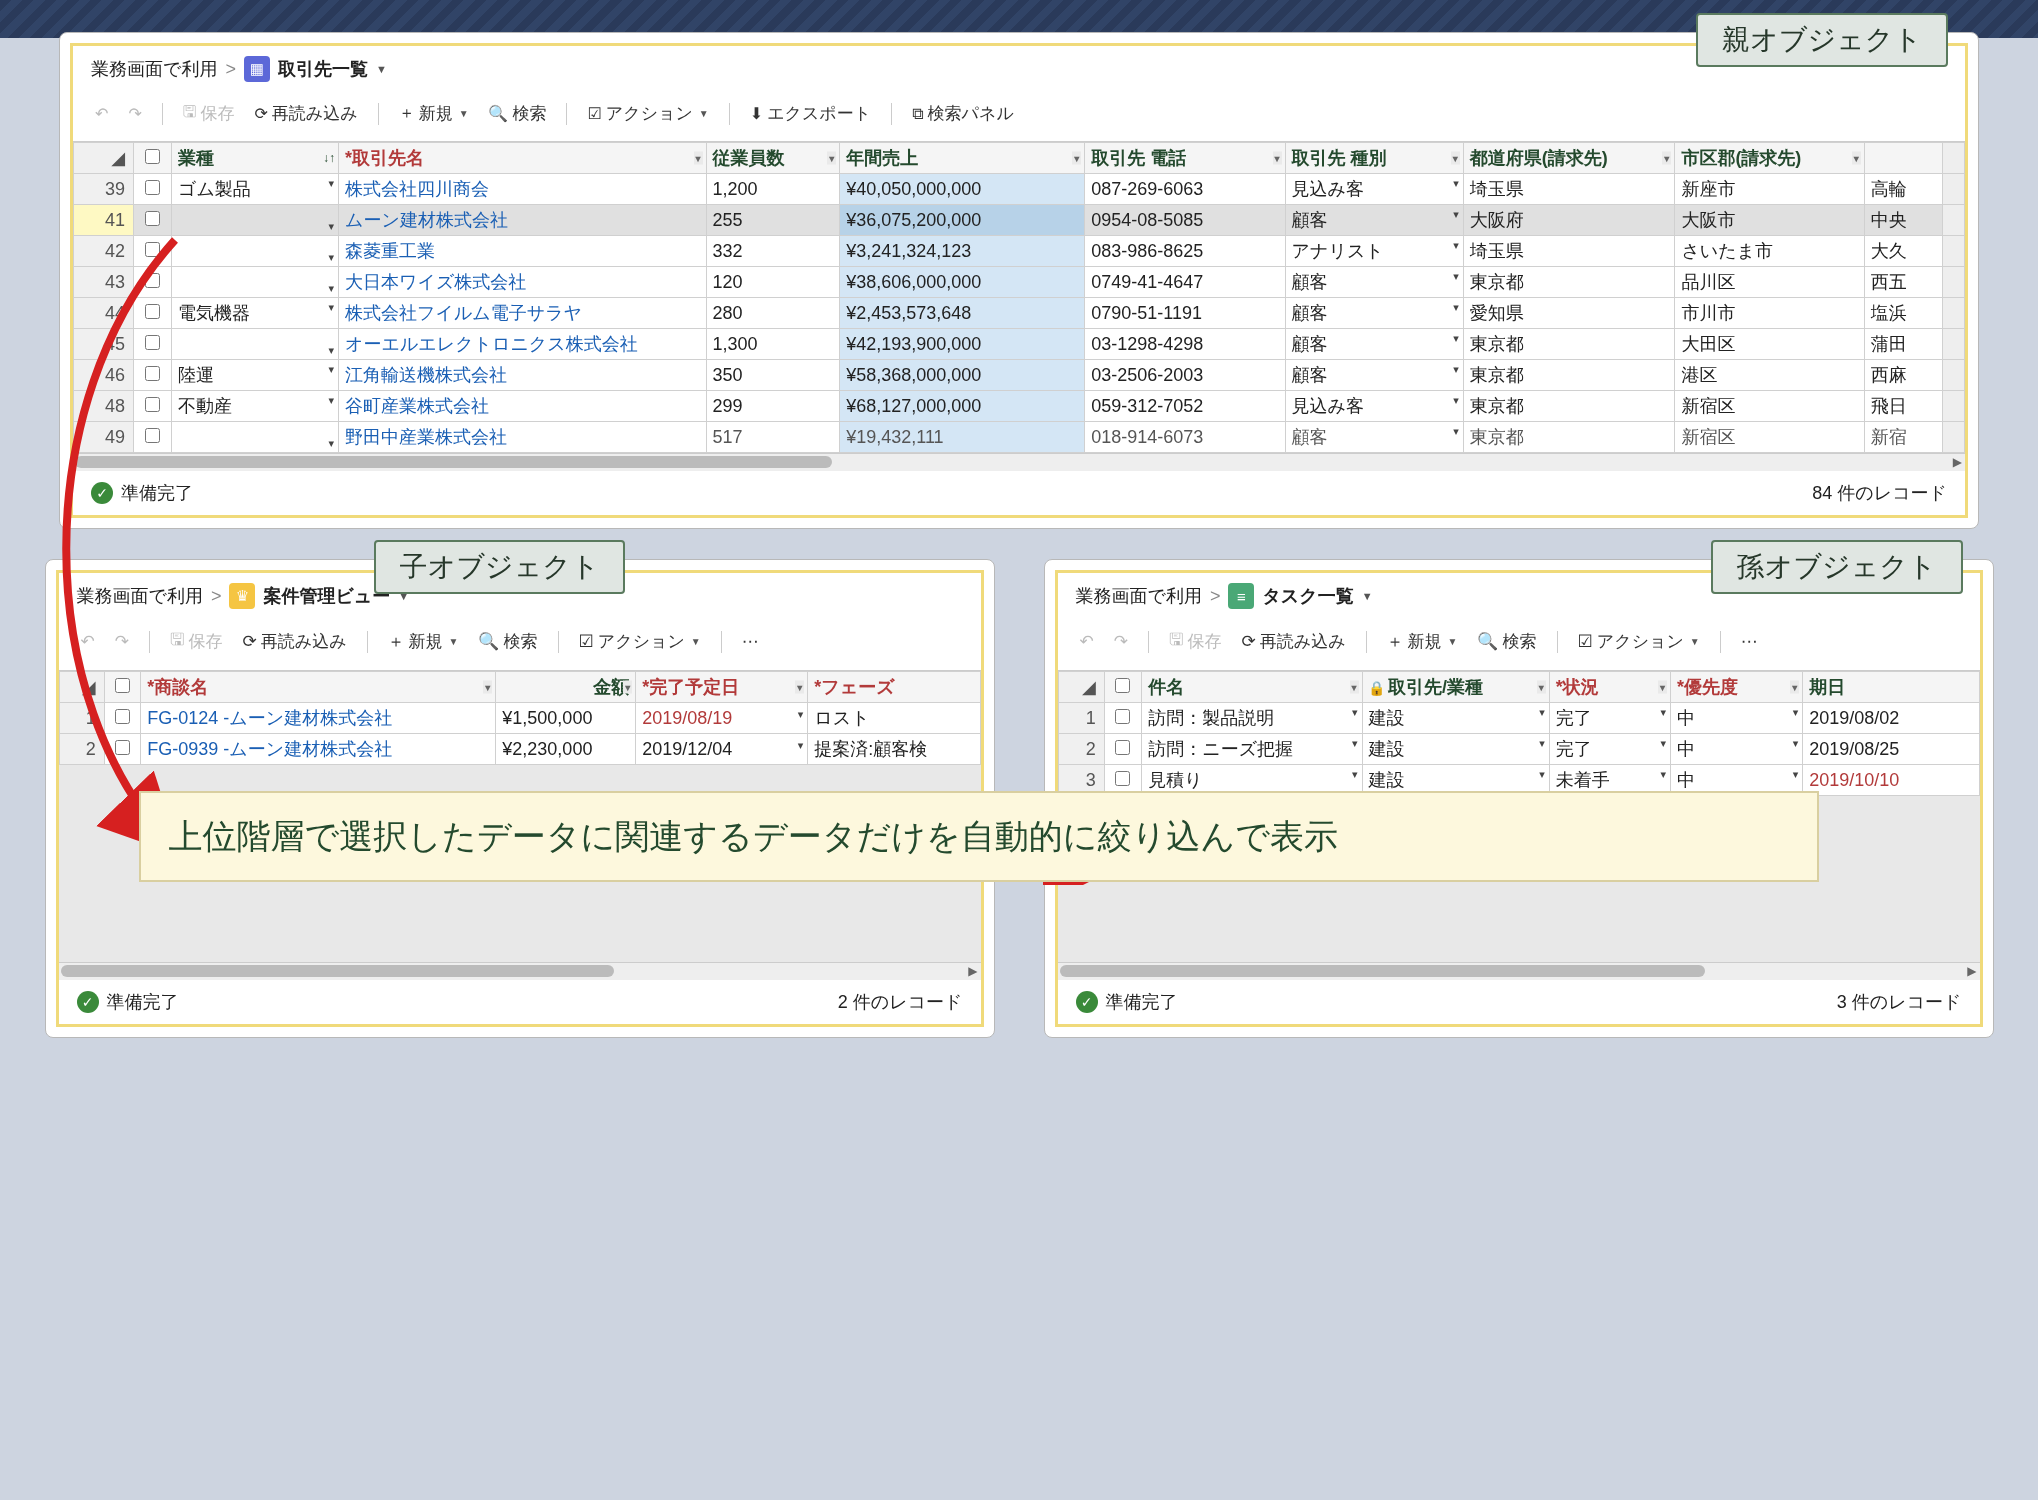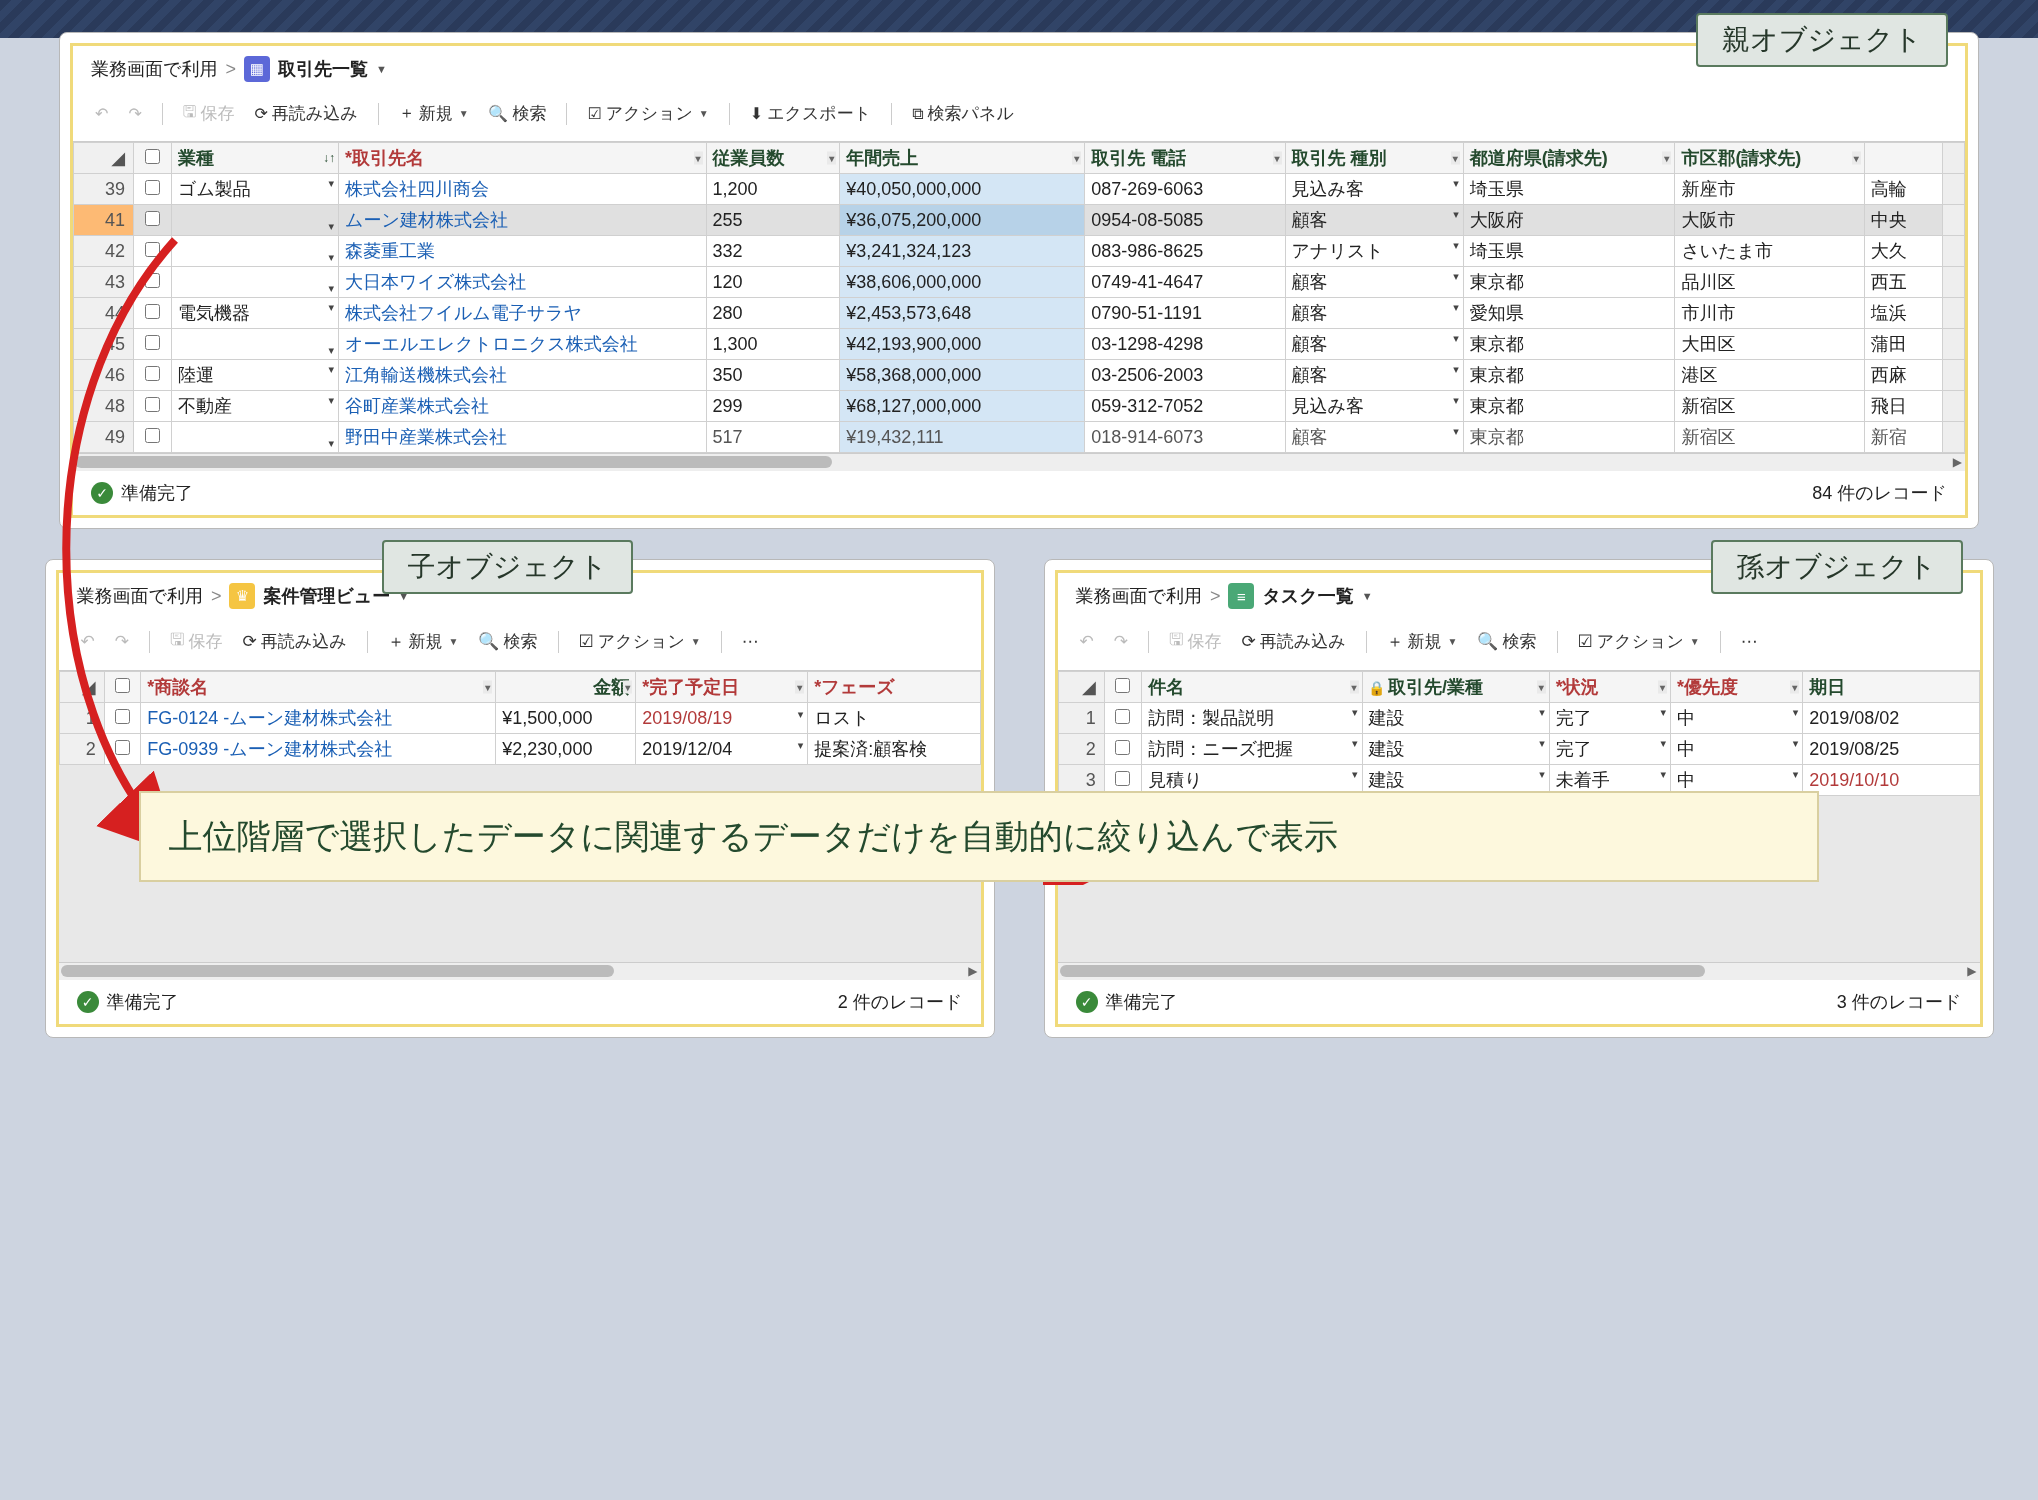--- a/index.html
+++ b/index.html
@@ -79,21 +79,21 @@
 .hdr-red { color: #b23a3a; }
 .hdr-dd { position: absolute; right: 3px; top: 50%; transform: translateY(-50%); font-size: 10px; color: #666; background:#eaeaea; padding:1px 2px; }
 .hdr-sort { position:absolute; right:3px; top:50%; transform:translateY(-50%); font-size:12px; }
 .link { color: #1a5fb4; }
 .cell-num { text-align: right; }
 .cell-yen { text-align: right; background: #d4e6f5; }
 .cell-dd { position: relative; }
 .cell-dd::after { content: "▾"; position: absolute; right: 4px; font-size: 11px; color: #444; }
 .row-sel td { background: #e0e0e0; }
 .row-sel td.cell-yen { background: #b7d2e8; }
-.row-sel td.rownum { background: #fdba74; }
+.row-sel td.rownum { background: #fef9c3; }
 .grid tr.partial td { color: #555; }
 .hscroll { height: 18px; background: #eee; border-top: 1px solid #ccc; position: relative; }
 .hscroll .thumb { position:absolute; left:2px; top:2px; height:12px; width:40%; background:#bbb; border-radius:6px; }
 .hscroll .arrow-l, .hscroll .arrow-r { position:absolute; top:1px; font-size:12px; color:#666; }
 .hscroll .arrow-l { left:3px; } .hscroll .arrow-r { right:3px; }
 .status-bar {
   display: flex; justify-content: space-between; align-items: center;
   padding: 10px 18px; font-size: 18px;
 }
 .status-left { display: flex; align-items: center; gap: 8px; }
@@ -356,21 +356,21 @@
           <span>準備完了</span>
         </div>
     <div>84 件のレコード</div>
   </div>
   </div>
 </div>
 
 <div class="row2">
 
   <div class="panel panel-child">
-    <div class="callout" style="top:-20px; left:336px;">子オブジェクト</div>
+    <div class="callout" style="top:-20px; left:328px;">子オブジェクト</div>
     <div class="panel-inner">
     <div class="breadcrumb">
       <span>業務画面で利用</span>
       <span class="sep">&gt;</span>
       <span class="view-icon vi-gold">♛</span>
       <span class="view-name">案件管理ビュー</span>
       <span class="dd">▼</span>
     </div>
     <div class="toolbar">
       <span class="tb-btn disabled">↶</span>

